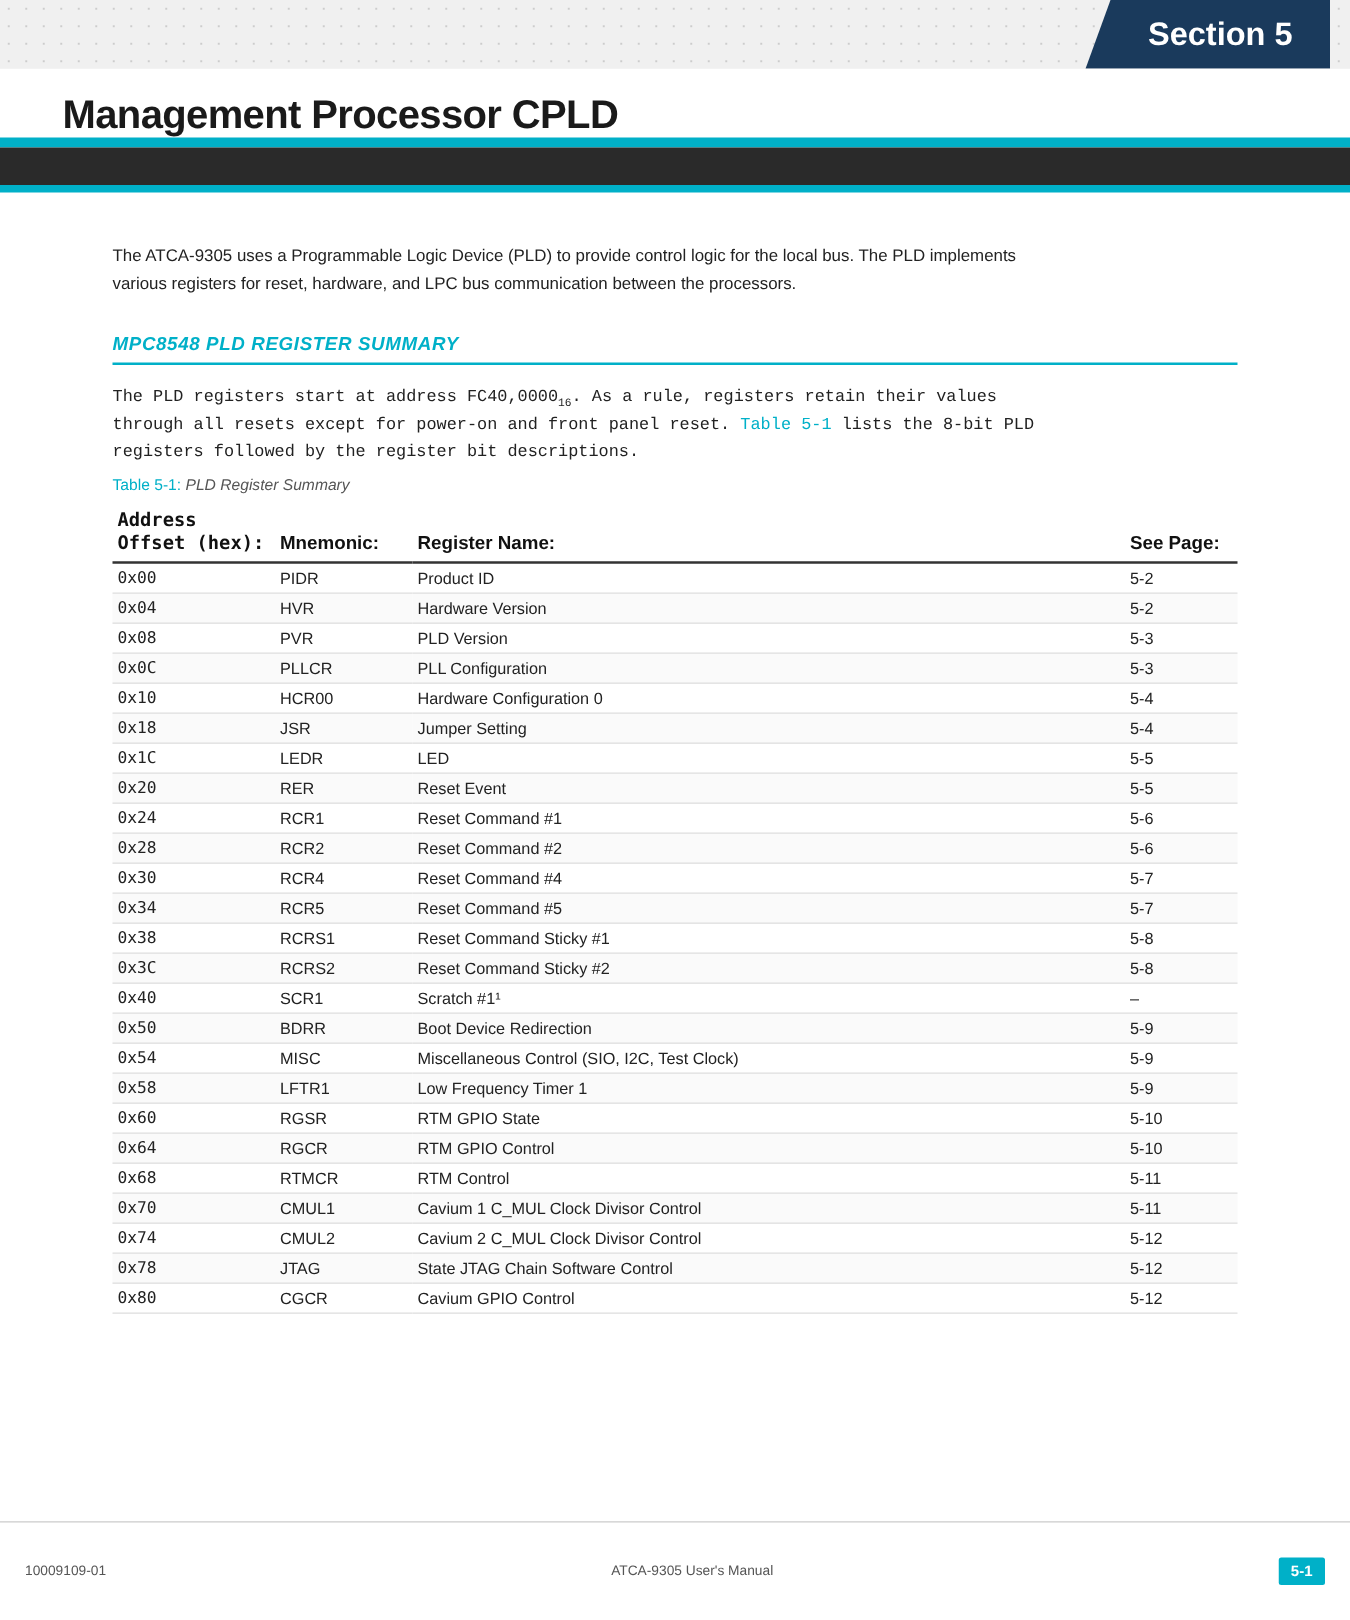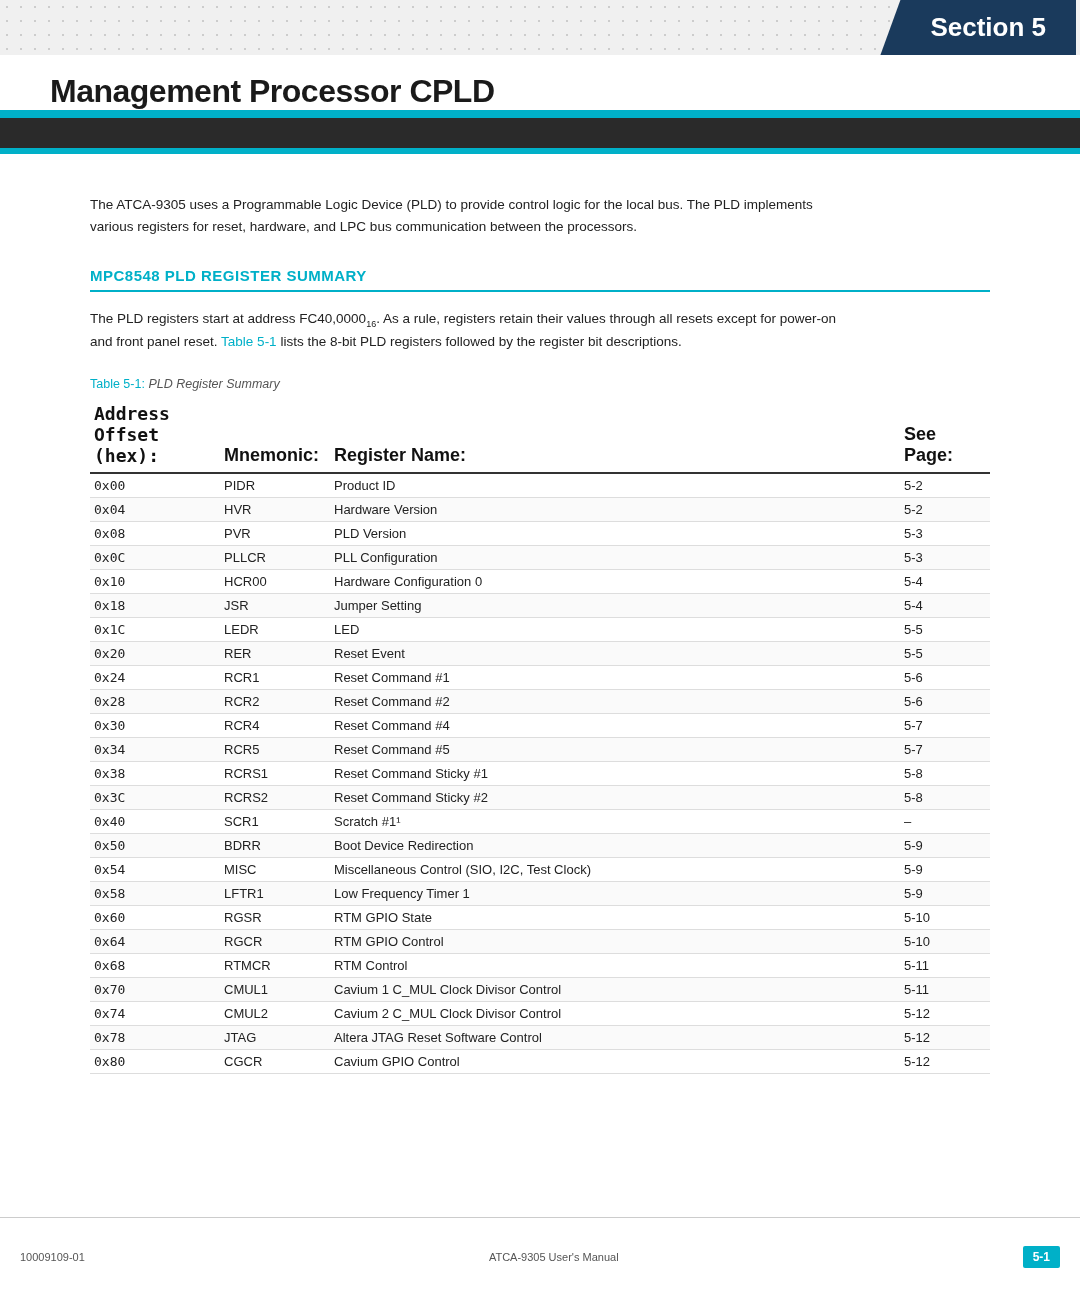--- a/index.html
+++ b/index.html
@@ -15,21 +15,21 @@
     
     .header-section {
       position: relative;
       background: #fff;
       padding: 0;
     }
 
     .section-banner {
       position: absolute;
       top: 0;
-      right: 4px;
+      right: 16px;
       background: #1a3a5c;
       color: #fff;
       font-size: 26px;
       font-weight: bold;
       padding: 12px 30px 12px 50px;
       z-index: 10;
       clip-path: polygon(20px 0%, 100% 0%, 100% 100%, 0% 100%);
     }
 
     .dots-pattern-top {
@@ -86,28 +86,30 @@
 
     .section-heading {
       font-size: 15px;
       font-weight: bold;
       color: #00b0c8;
       letter-spacing: 0.5px;
       text-transform: uppercase;
       border-bottom: 2px solid #00b0c8;
       padding-bottom: 6px;
       margin-bottom: 16px;
+      font-style: italic;
     }
 
     .section-desc {
       font-size: 13.5px;
       color: #222;
       line-height: 1.6;
-      margin-bottom: 24px;
+      margin-bottom: 8px;
       max-width: 750px;
+      font-family: Liberation Mono, monospace;
     }
 
     .section-desc a, .section-desc .link-text {
       color: #00b0c8;
       text-decoration: none;
     }
 
     .table-caption {
       font-size: 12.5px;
       color: #555;
@@ -131,21 +133,21 @@
 
     .register-table thead tr {
       border-bottom: 2px solid #333;
     }
 
     .register-table thead th {
       text-align: left;
       font-weight: bold;
       padding: 4px 8px 6px 4px;
       color: #111;
-      font-size: 18px;
+      font-size: 15px;
       vertical-align: bottom;
     }
 
     .register-table thead th.col-addr {
       width: 130px;
     }
     .register-table thead th.col-mnem {
       width: 110px;
     }
     .register-table thead th.col-name {
@@ -378,21 +380,21 @@
         </tr>
         <tr>
           <td class="col-addr">0x74</td>
           <td>CMUL2</td>
           <td>Cavium 2 C_MUL Clock Divisor Control</td>
           <td>5-12</td>
         </tr>
         <tr>
           <td class="col-addr">0x78</td>
           <td>JTAG</td>
-          <td>Altera JTAG Reset Software Control</td>
+          <td>State JTAG Chain Software Control</td>
           <td>5-12</td>
         </tr>
         <tr>
           <td class="col-addr">0x80</td>
           <td>CGCR</td>
           <td>Cavium GPIO Control</td>
           <td>5-12</td>
         </tr>
       </tbody>
   </table>

